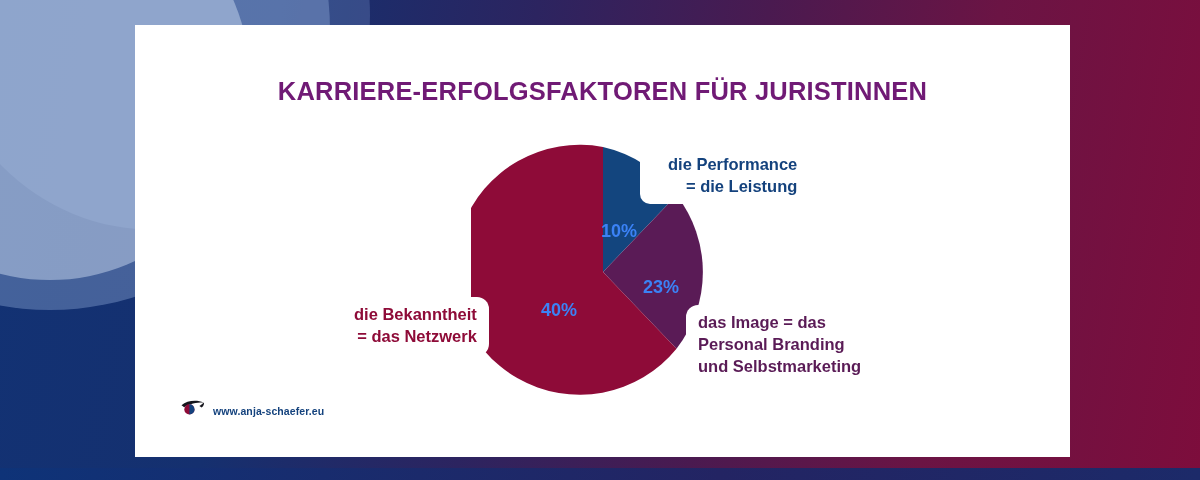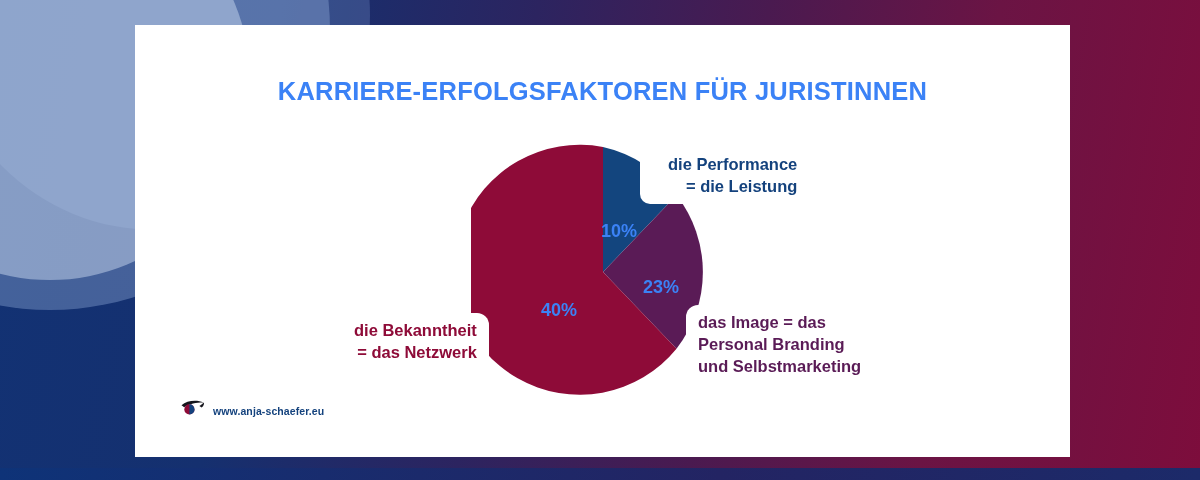--- a/index.html
+++ b/index.html
@@ -44,21 +44,21 @@
     position:absolute;
     left:135px; top:25px;
     width:935px; height:432px;
     background:#ffffff;
   }
 
   #slide-title {
     position:absolute;
     top:52px; left:0; right:0;
     text-align:center;
-    color:#3b82f6;
+    color:#701a75;
     font-size:25.5px;
     font-weight:bold;
     letter-spacing:.2px;
     white-space:nowrap;
   }
 
   
   #chart-area {
     position:absolute;
     left:0; top:0; width:935px; height:432px;
@@ -93,21 +93,21 @@
     text-align:right;
     border-radius:10px;
   }
   #label-image {
     left:551px; top:280px;
     padding:7px 12px 8px 12px;
     color:#5a1b56;
     text-align:left;
   }
   #label-bekanntheit {
-    left:207px; top:288px;
+    left:207px; top:272px;
     padding:7px 12px 8px 12px;
     color:#8e0b38;
     text-align:right;
   }
 
   
   #footer-logo {
     position:absolute;
     left:45px; bottom:40px;
     display:flex; align-items:flex-end; gap:7px;

